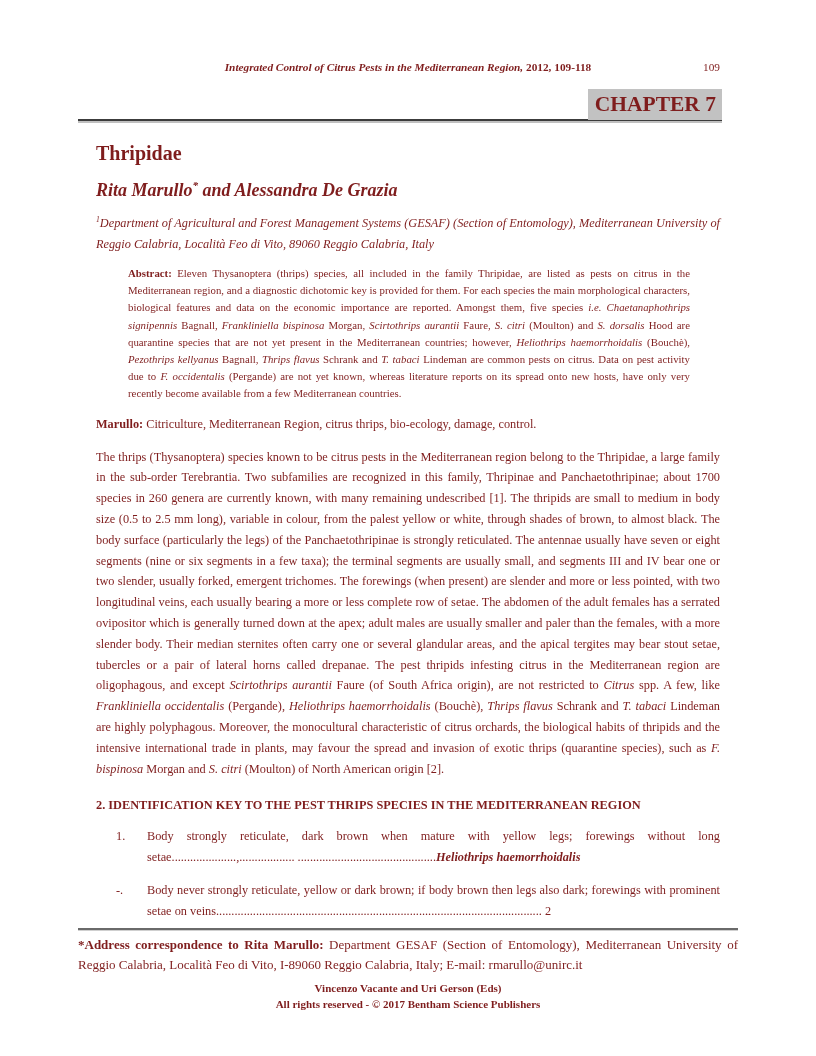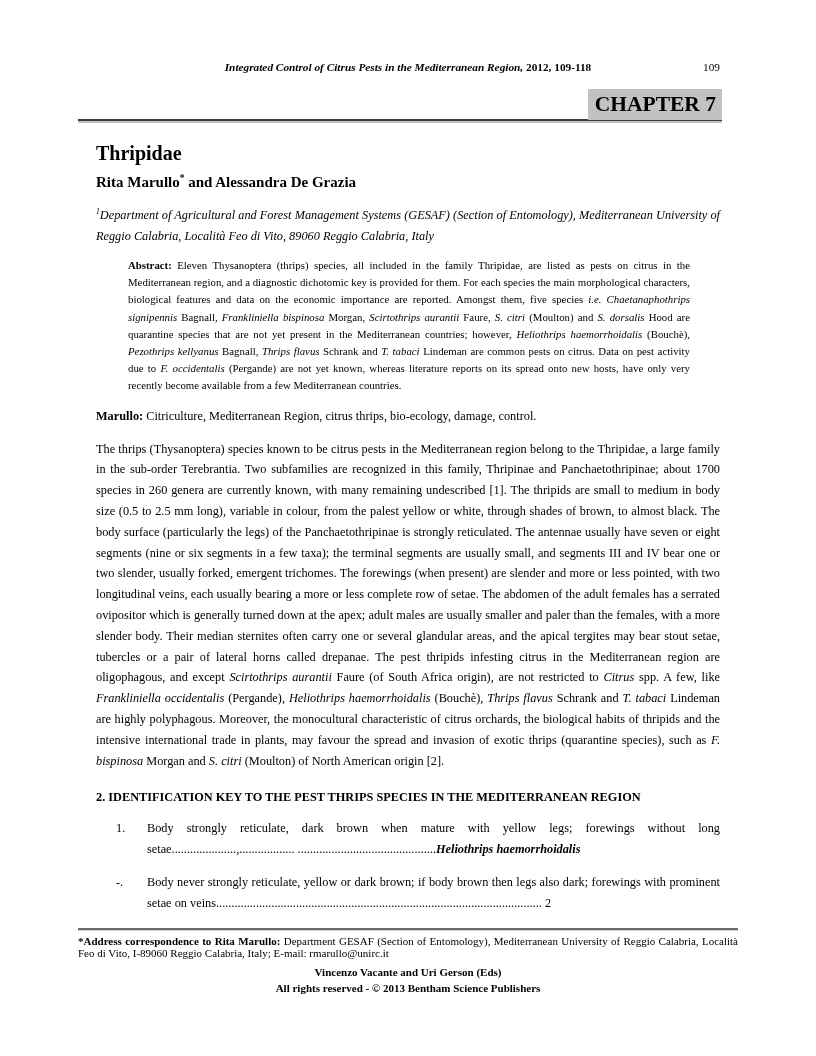--- a/index.html
+++ b/index.html
@@ -1,45 +1,45 @@
 <!DOCTYPE html>
 <html><head>
 <meta charset="utf-8">
 <style>
   html,body{margin:0;padding:0;background:#e8e8e8;}
   .page{
     position:relative;width:816px;height:1056px;background:#ffffff;
-    font-family:"Liberation Serif","DejaVu Serif",serif;color:#000000;
+    font-family:"Liberation Serif","DejaVu Serif",serif;color:#7f1d1d;
     margin:0 auto;overflow:hidden;
   }
   .content{position:absolute;left:96px;top:0;width:624px;}
 
   .running-head{margin-top:60px;position:relative;font-size:11.3px;line-height:14px;}
   .rh-title{text-align:center;}
   .rh-page{position:absolute;right:0;top:0;font-weight:normal;}
 
   .chapter-row{margin-top:16px;position:relative;height:32px;}
   .chapter-rule{position:absolute;left:-18px;right:-2px;bottom:1px;border-bottom:2px solid #3c3c3c;box-shadow:0 2px 0 rgba(140,140,140,.55);}
   .chapter-badge{position:absolute;right:-2px;top:-1px;font-weight:bold;font-size:21.5px;line-height:24px;padding:3px 6px 4px 7px;}
 
   .title{margin:20px 0 0 0;font-size:20px;line-height:23px;font-weight:bold;}
-  .authors{margin-top:8px;font-size:15px;line-height:19px;font-weight:bold;}
+  .authors{margin-top:16px;font-size:18px;line-height:19px;font-weight:bold;font-style:italic;}
   .affiliation{margin-top:13px;font-style:italic;font-size:12.3px;line-height:21px;text-align:justify;}
   .abstract{margin:10px 30px 0 32px;font-size:10.8px;line-height:17.2px;text-align:justify;}
   .keywords{margin-top:11px;font-size:12.3px;line-height:20px;}
   .heading{margin:18px 0 0 0;font-size:12.3px;line-height:17px;font-weight:bold;}
   .para{margin:13px 0 0 0;font-size:12.3px;line-height:20.8px;text-align:justify;}
 
   .key-item{position:relative;margin-top:12px;padding-left:51px;font-size:12.3px;line-height:20.8px;text-align:justify;}
   .key-num{position:absolute;left:20px;top:0;}
   .key-text{display:block;}
 
   .bottom{position:absolute;left:78px;top:928px;width:660px;background:#ffffff;z-index:2;}
   .foot-rule{border-top:2px solid #6a6a6a;box-shadow:0 1px 0 rgba(160,160,160,.5);margin-bottom:5px;}
-  .footnote{font-size:11px;line-height:12px;text-align:justify;}
+  .footnote{font-size:13px;line-height:20px;text-align:justify;}
   .book-footer{margin-top:5px;text-align:center;font-weight:bold;font-size:11px;line-height:16px;}
 
   sup{font-size:62%;vertical-align:super;line-height:0;}
   .rb{font-weight:bold;}
   .ri{font-style:italic;}
   .rbi{font-weight:bold;font-style:italic;}
 </style>
 </head>
 <body>
 
@@ -86,16 +86,16 @@
       <span class="key-text">Both longitudinal veins of forewing with complete rows of setae; anterior margin of pronotum with two pairs of prominent setae and two pairs of long pronotal posteroangular setae.......... . ............3</span>
     </div>
 
   </div>
 
   <div class="bottom">
     <div class="foot-rule"></div>
     <div class="footnote"><span class="rb">*Address correspondence to Rita Marullo:</span> Department GESAF (Section of Entomology), Mediterranean University of Reggio Calabria, Località Feo di Vito, I-89060 Reggio Calabria, Italy; E-mail: rmarullo@unirc.it</div>
     <div class="book-footer">
       <div>Vincenzo Vacante and Uri Gerson (Eds)</div>
-      <div>All rights reserved - © 2013 Bentham Science Publishers</div>
+      <div>All rights reserved - © 2017 Bentham Science Publishers</div>
     </div>
   </div>
 </div>
 
 </body></html>

